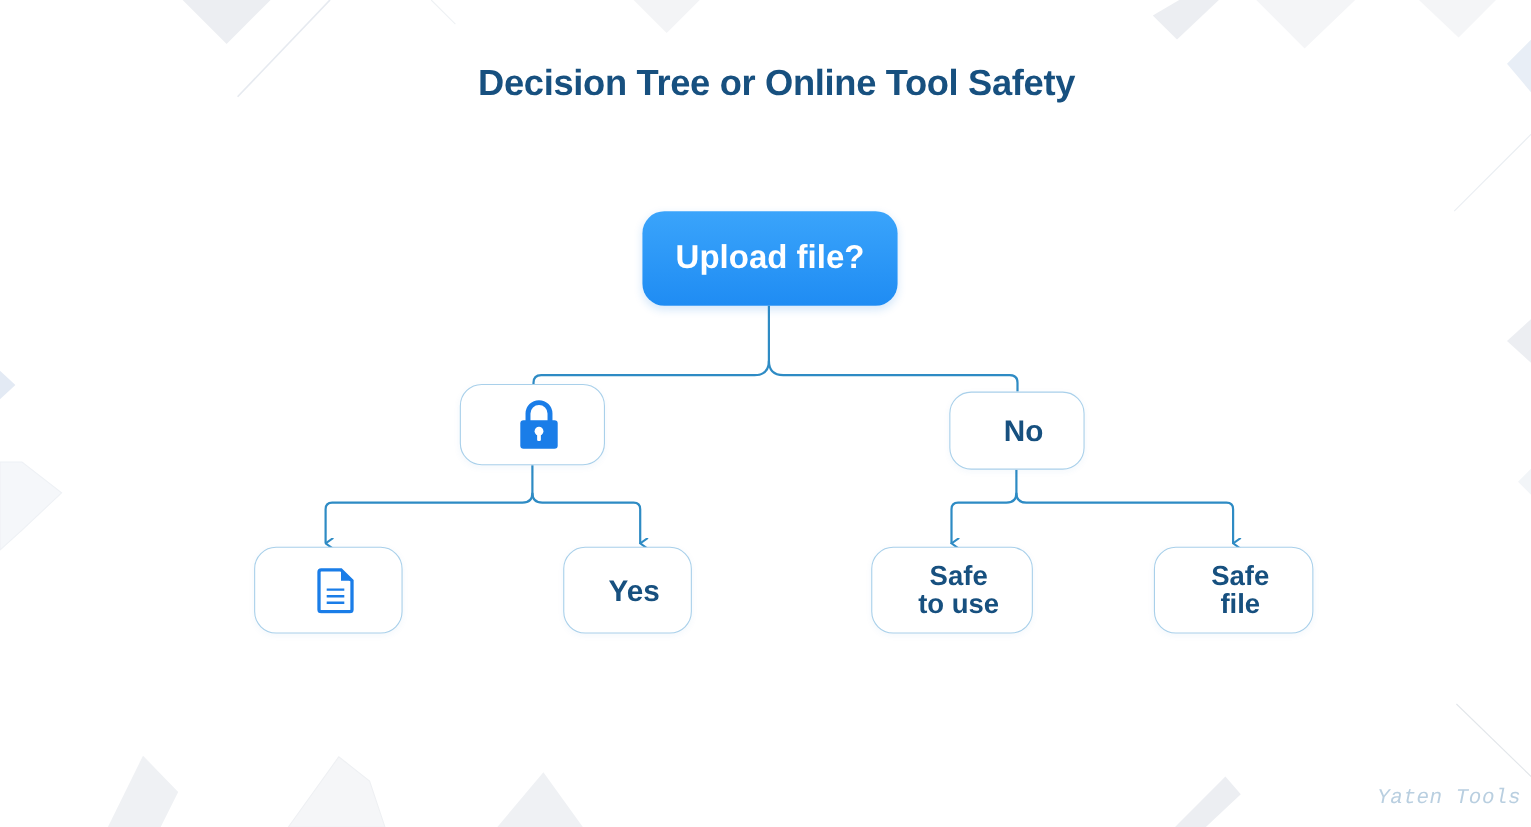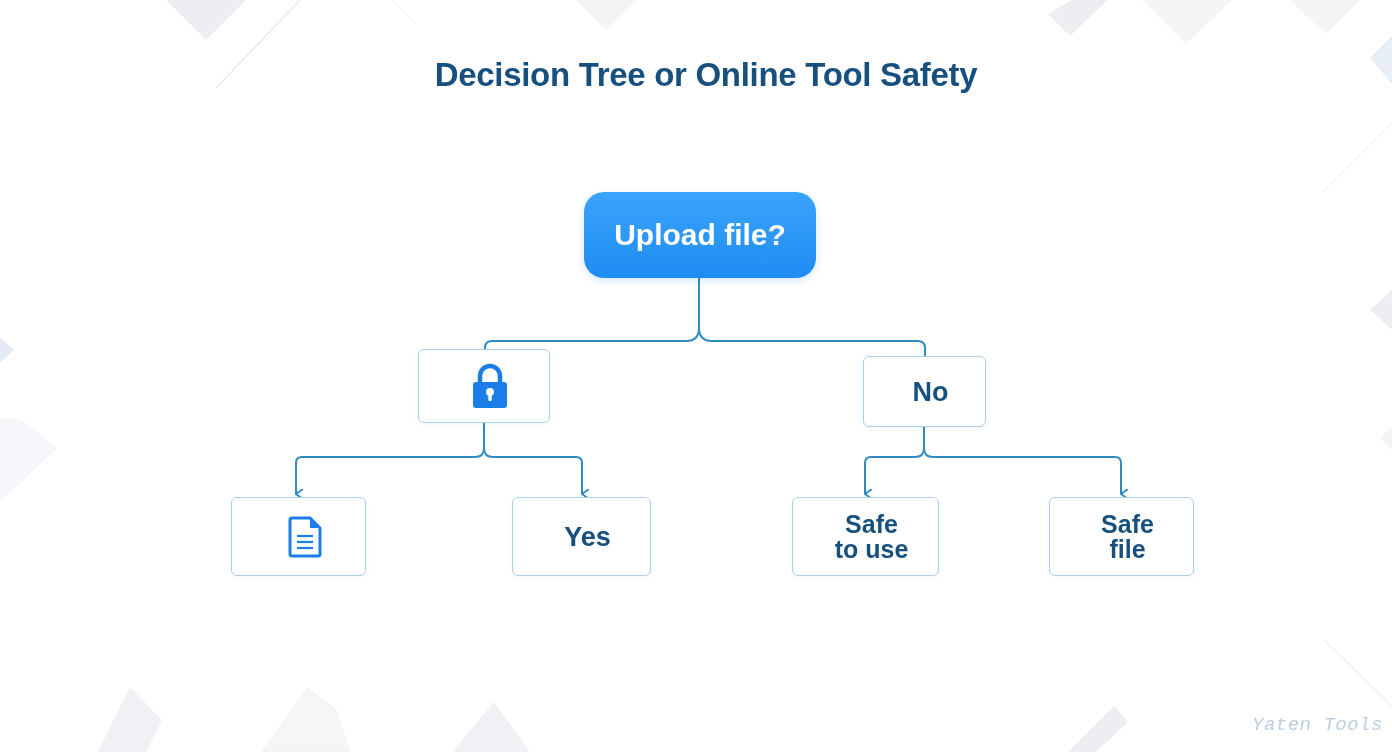--- a/index.html
+++ b/index.html
@@ -9,21 +9,21 @@
       font-family: "Liberation Sans", "DejaVu Sans", sans-serif;
     }
     .bg { position: absolute; left: 0; top: 0; width: 1392px; height: 752px; }
     .title {
       position: absolute; left: 0; top: 56px; width: 1412px; text-align: center;
       font-size: 33px; font-weight: bold; color: #17507f; letter-spacing: -0.3px;
     }
     .wires { position: absolute; left: 0; top: 0; width: 1392px; height: 752px; }
     .node {
       position: absolute; box-sizing: border-box; background: #ffffff;
-      border: 1px solid #a9d0ea; border-radius: 6px;
+      border: 1px solid #a9d0ea; border-radius: 20px;
       display: flex; align-items: center; justify-content: center; text-align: center;
       color: #17507f; font-weight: bold; font-size: 27px; line-height: 26px;
       box-shadow: 0 2px 6px rgba(40, 120, 190, 0.05);
       padding-left: 12px;
     }
     .root {
       position: absolute; left: 584px; top: 192px; width: 232px; height: 86px;
       border-radius: 20px; box-sizing: border-box;
       background: linear-gradient(180deg, #3aa4fb 0%, #1f8cf3 100%);
       display: flex; align-items: center; justify-content: center;
@@ -101,21 +101,21 @@
 <div class="node" style="left:231px; top:497px; width:135px; height:79px;">
   <svg width="34" height="42" viewBox="0 0 34 42">
     <path d="M4,2 L22,2 L32,12 L32,38 Q32,40 30,40 L4,40 Q2,40 2,38 L2,4 Q2,2 4,2 Z" fill="#ffffff" stroke="#1a7de8" stroke-width="3"></path>
     <path d="M22,2 L22,12 L32,12 Z" fill="#1a7de8"></path>
     <line x1="9" y1="20" x2="25" y2="20" stroke="#1a7de8" stroke-width="2.2"></line>
     <line x1="9" y1="26" x2="25" y2="26" stroke="#1a7de8" stroke-width="2.2"></line>
     <line x1="9" y1="32" x2="25" y2="32" stroke="#1a7de8" stroke-width="2.2"></line>
   </svg>
 </div>
 
-<div class="node" style="left:512px; top:497px; width:139px; height:79px;">
+<div class="node" style="left:512px; top:497px; width:117px; height:79px;">
   <span>Yes</span>
 </div>
 
 <div class="node" style="left:792px; top:497px; width:147px; height:79px; flex-direction:column; font-size:25px; line-height:25px;">
   <span>Safe</span>
   <span>to use</span>
 </div>
 
 <div class="node" style="left:1049px; top:497px; width:145px; height:79px; flex-direction:column; font-size:25px; line-height:25px;">
   <span>Safe</span>

